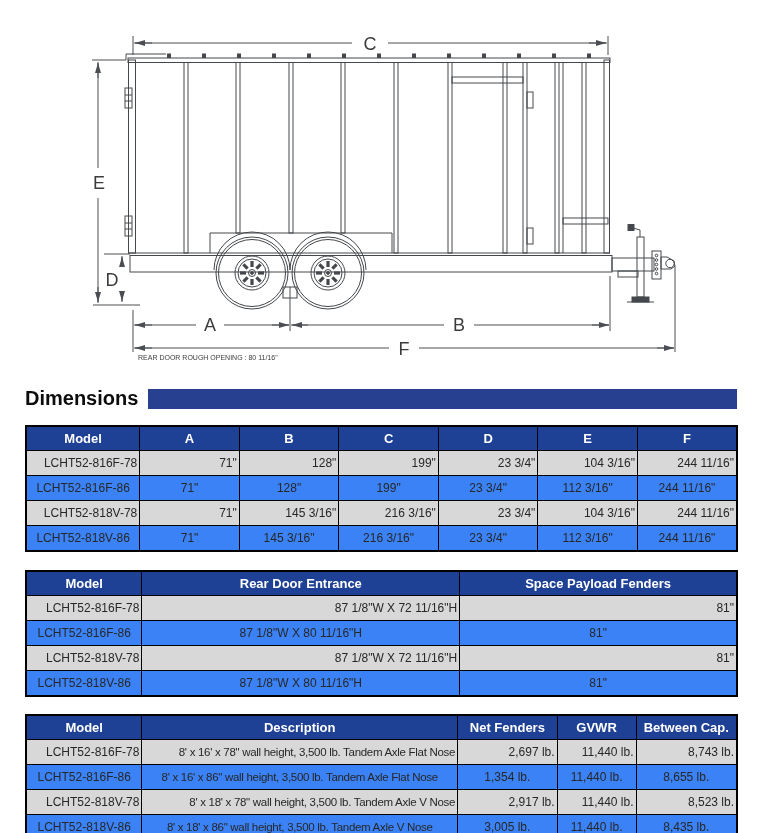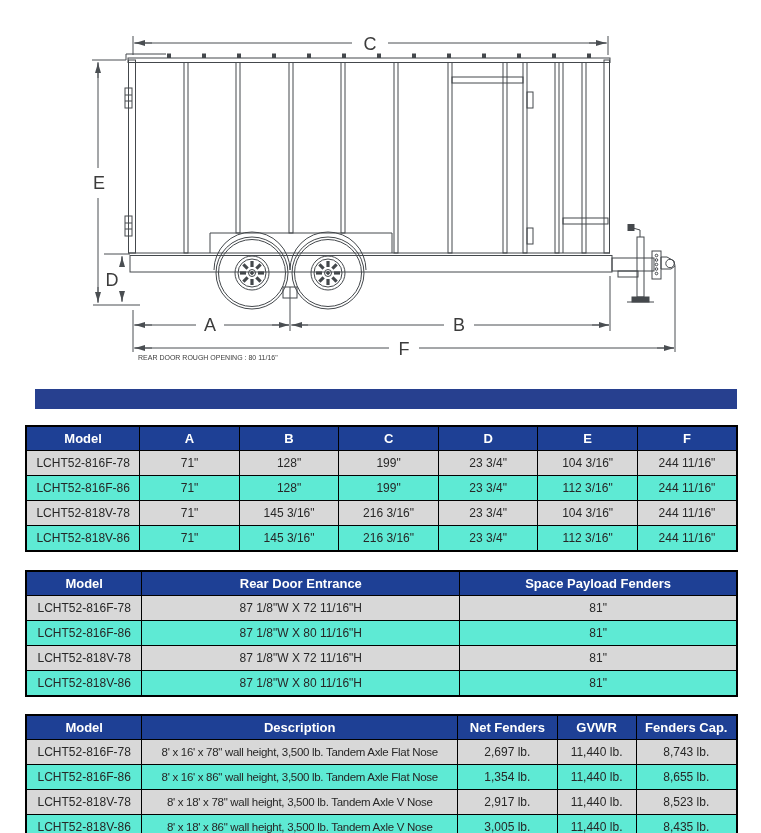--- a/index.html
+++ b/index.html
@@ -11,22 +11,22 @@
   
   .section-head{display:flex;align-items:center;margin:10px 24px 0 25px;height:21px;}
   .section-title{font-size:20px;font-weight:bold;color:#0d0d0d;letter-spacing:0px;white-space:nowrap;}
   .section-bar{flex:1;height:20px;background:#27408f;margin-left:10px;}
   
   table{border-collapse:collapse;table-layout:fixed;width:713px;margin:0 24px 0 25px;}
   .tbl1{margin-top:16px;}
   .tbl2{margin-top:18px;}
   .tbl3{margin-top:17px;}
   th{background:#1e4095;color:#ffffff;font-size:13px;font-weight:bold;height:23px;border:1px solid #000;padding:0 2px;text-align:center;}
-  td{font-size:12px;color:#272727;height:24px;border:1px solid #000;padding:0 2px;text-align:center;background:#5eead4;}
-  tr.alt td{background:#d8d8d8;}
+  td{font-size:12px;color:#272727;height:24px;border:1px solid #000;padding:0 2px;text-align:center;background:#3b82f6;}
+  tr.alt td{background:#d8d8d8;text-align:right;}
   td.desc{font-size:11.5px;letter-spacing:-0.3px;}
   table{border:2px solid #000;}
 </style>
 </head>
 <body>
 
 <div class="page">
 
   <div class="drawing-wrap">
   <svg width="761" height="378" viewBox="0 0 761 378" xmlns="http://www.w3.org/2000/svg">
@@ -185,20 +185,21 @@
     <text x="99" y="189" font-size="18" text-anchor="middle">E</text>
     <text x="112" y="286" font-size="18" text-anchor="middle">D</text>
     <text x="210" y="331" font-size="18" text-anchor="middle">A</text>
     <text x="459" y="331" font-size="18" text-anchor="middle">B</text>
     <text x="404" y="355" font-size="18" text-anchor="middle">F</text>
     <text x="138" y="360" font-size="7" fill="#4a4a4a">REAR DOOR ROUGH OPENING : 80 11/16"</text>
   </svg>
   </div>
 
   <div class="section-head">
+    <span class="section-title">Dimensions</span>
     <span class="section-bar"></span>
   </div>
 
   <table class="tbl1">
     <colgroup>
         <col style="width:16%">
         <col style="width:14%">
         <col style="width:14%">
         <col style="width:14%">
         <col style="width:14%">
@@ -296,21 +297,21 @@
         <col style="width:14%">
         <col style="width:11.1%">
         <col style="width:14.2%">
       </colgroup>
     <tbody>
         <tr>
       <th>Model</th>
       <th>Description</th>
       <th>Net Fenders</th>
       <th>GVWR</th>
-      <th>Fenders Cap.</th>
+      <th>Between Cap.</th>
     </tr>
     <tr class="alt">
       <td>LCHT52-816F-78</td>
       <td class="desc">8' x 16' x 78" wall height, 3,500 lb. Tandem Axle Flat Nose</td>
       <td>2,697 lb.</td>
       <td>11,440 lb.</td>
       <td>8,743 lb.</td>
     </tr>
     <tr>
       <td>LCHT52-816F-86</td>

